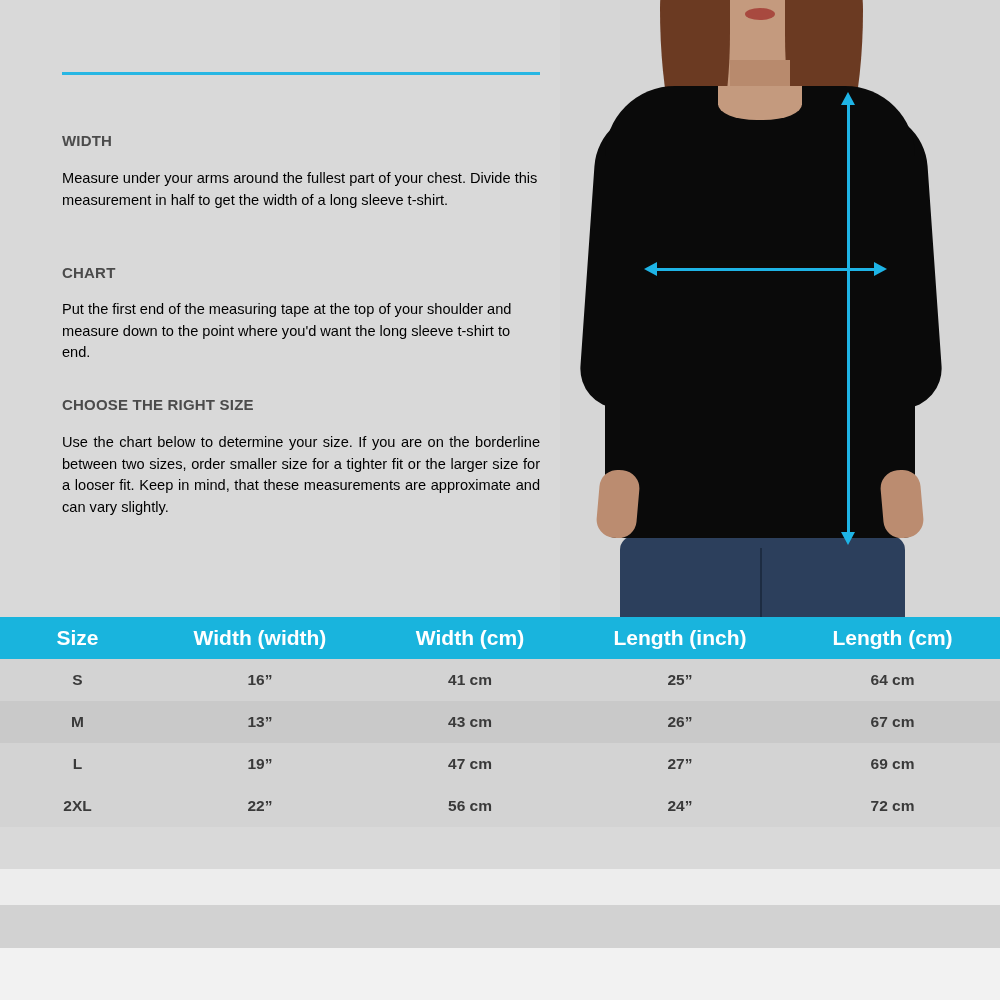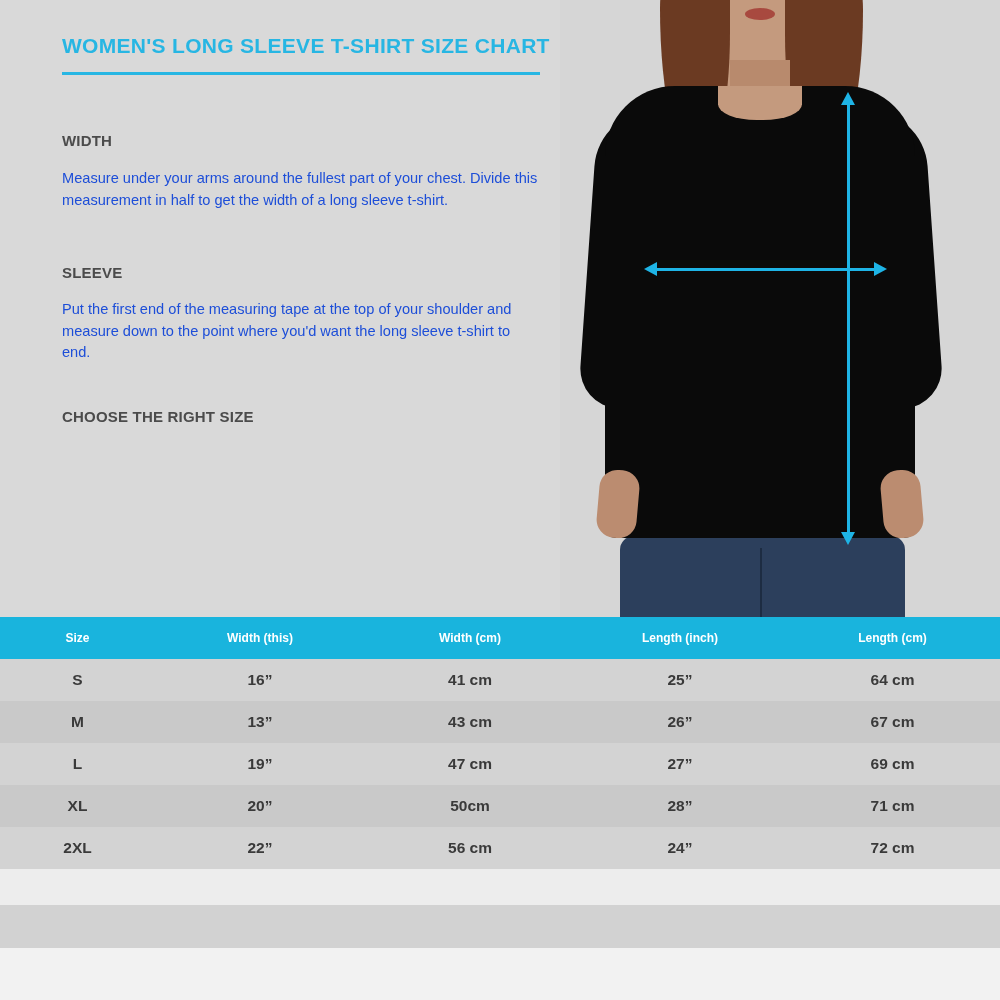--- a/index.html
+++ b/index.html
@@ -43,30 +43,30 @@
     position: absolute;
     font-size: 15px;
     font-weight: bold;
     color: #4b4b4b;
     letter-spacing: 0.2px;
   }
   .sec-body {
     position: absolute;
     font-size: 14.6px;
     line-height: 21.5px;
-    color: #1d4ed8;
+    color: #000000;
     width: 478px;
   }
   .sec-body.justify { text-align: justify; }
 
   #width-head  { left: 62px; top: 132px; }
   #width-body  { left: 62px; top: 168px; }
   #length-head { left: 62px; top: 264px; }
   #length-body { left: 62px; top: 299px; }
-  #choose-head { left: 62px; top: 408px; }
+  #choose-head { left: 62px; top: 396px; }
   #choose-body { left: 62px; top: 432px; }
 
   
   .photo {
     position: absolute;
     left: 560px; top: 0;
     width: 440px; height: 617px;
     overflow: hidden;
     background: #d9d9d9;
   }
@@ -206,21 +206,21 @@
     width: 1000px;
     align-items: center;
   }
   .row.header {
     height: 42px;
     background: #19b4dd;
   }
   .row.header .cell {
     color: #ffffff;
     font-weight: bold;
-    font-size: 12px;
+    font-size: 21px;
   }
   .row.odd  { background: #d3d3d3; }
   .row.even { background: #c9c9c9; }
   .row.body { height: 42px; }
   .row.body .cell {
     color: #3a3a3a;
     font-weight: bold;
     font-size: 15.5px;
   }
   .cell {
@@ -252,30 +252,30 @@
     background: #f2f2f2;
   }
 </style>
 </head>
 <body>
 
 <div class="page">
 
   <div class="info-pane">
 
-    <div class="title">WOMEN'S LONG SLEEVE T-SHIRT SIZE CHART</div>
     <div class="title-rule"></div>
 
     <div class="sec-head" id="width-head">WIDTH</div>
     <div class="sec-body" id="width-body">Measure under your arms around the fullest part of your chest. Divide this measurement in half to get the width of a long sleeve t-shirt.</div>
 
-    <div class="sec-head" id="length-head">SLEEVE</div>
+    <div class="sec-head" id="length-head">CHART</div>
     <div class="sec-body" id="length-body">Put the first end of the measuring tape at the top of your shoulder and measure down to the point where you'd want the long sleeve t-shirt to end.</div>
 
     <div class="sec-head" id="choose-head">CHOOSE THE RIGHT SIZE</div>
+    <div class="sec-body justify" id="choose-body">Use the chart below to determine your size. If you are on the borderline between two sizes, order smaller size for a tighter fit or the larger size for a looser fit. Keep in mind, that these measurements are approximate and can vary slightly.</div>
 
     <div class="photo">
       <div class="ph-bg"></div>
       <div class="ph-hair-top"></div>
       <div class="ph-head"></div>
       <div class="ph-lips"></div>
       <div class="ph-hair-l"></div>
       <div class="ph-hair-r"></div>
       <div class="ph-neck"></div>
       <div class="ph-jeans"></div>
@@ -293,21 +293,21 @@
 
       <div class="arrow-line arrow-v" style="left:287px; top:104px; height:430px;"></div>
       <div class="arrow-head ah-up" style="left:281px; top:92px;"></div>
       <div class="arrow-head ah-down" style="left:281px; top:532px;"></div>
     </div>
   </div>
 
   <div class="table">
     <div class="row header">
       <div class="cell c0">Size</div>
-      <div class="cell c1">Width (this)</div>
+      <div class="cell c1">Width (width)</div>
       <div class="cell c2">Width (cm)</div>
       <div class="cell c3">Length (inch)</div>
       <div class="cell c4">Length (cm)</div>
     </div>
 
     <div class="row body odd">
       <div class="cell c0">S</div>
       <div class="cell c1">16”</div>
       <div class="cell c2">41 cm</div>
       <div class="cell c3">25”</div>
@@ -323,27 +323,20 @@
     </div>
 
     <div class="row body odd">
       <div class="cell c0">L</div>
       <div class="cell c1">19”</div>
       <div class="cell c2">47 cm</div>
       <div class="cell c3">27”</div>
       <div class="cell c4">69 cm</div>
     </div>
 
-    <div class="row body even">
-      <div class="cell c0">XL</div>
-      <div class="cell c1">20”</div>
-      <div class="cell c2">50cm</div>
-      <div class="cell c3">28”</div>
-      <div class="cell c4">71 cm</div>
-    </div>
 
     <div class="row body odd">
       <div class="cell c0">2XL</div>
       <div class="cell c1">22”</div>
       <div class="cell c2">56 cm</div>
       <div class="cell c3">24”</div>
       <div class="cell c4">72 cm</div>
     </div>
   </div>
 

